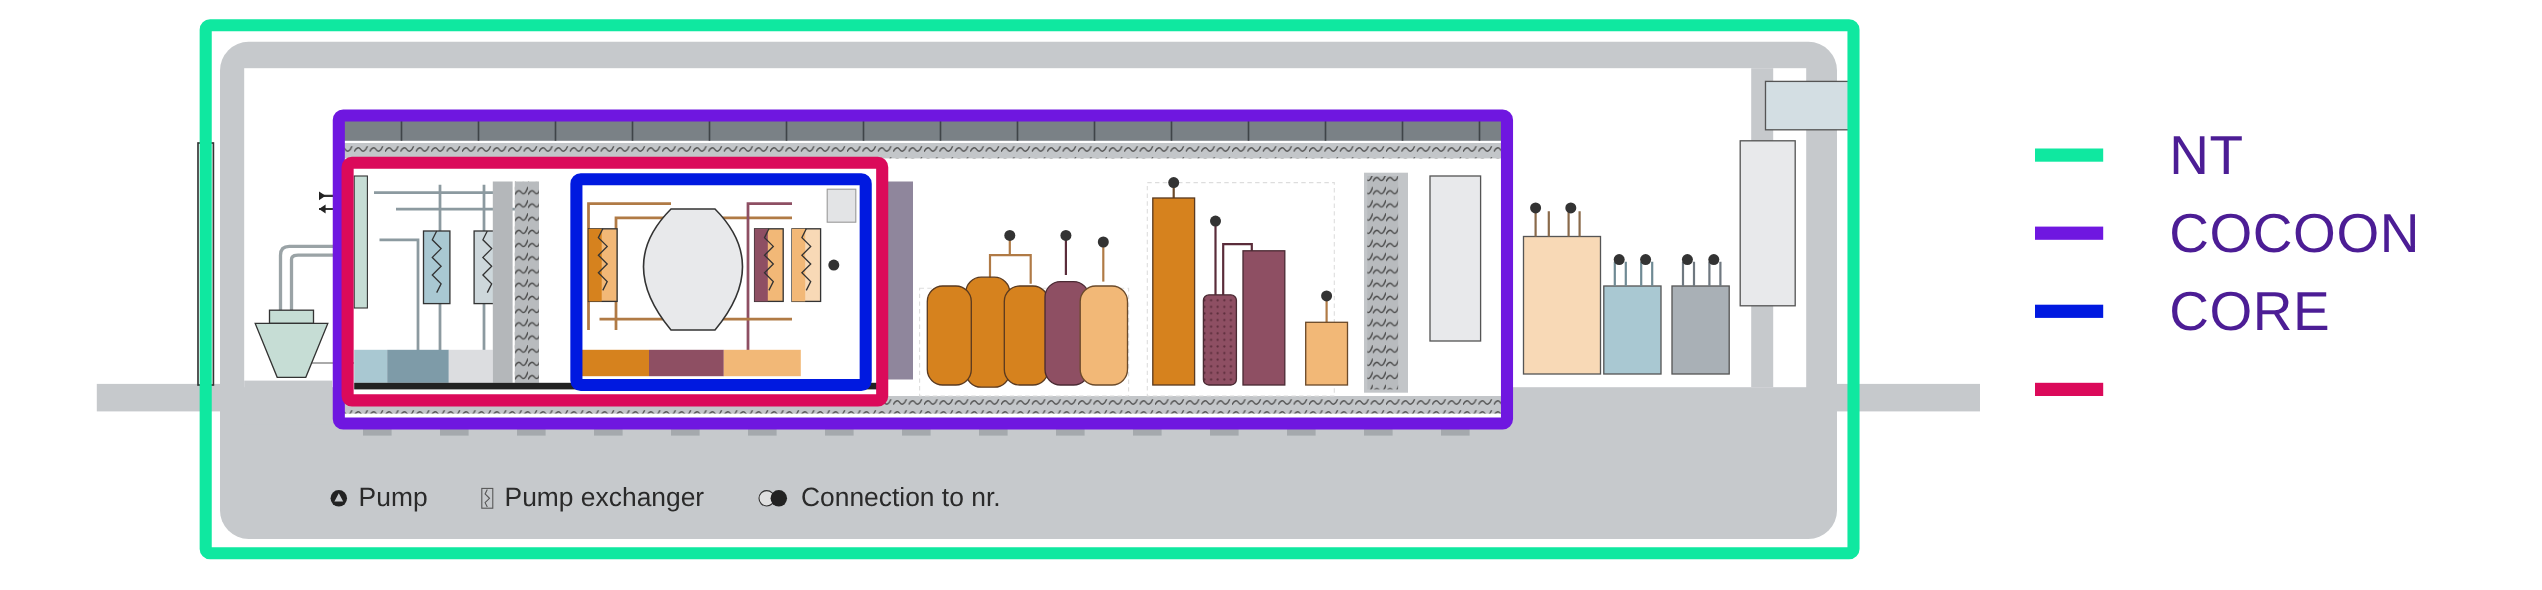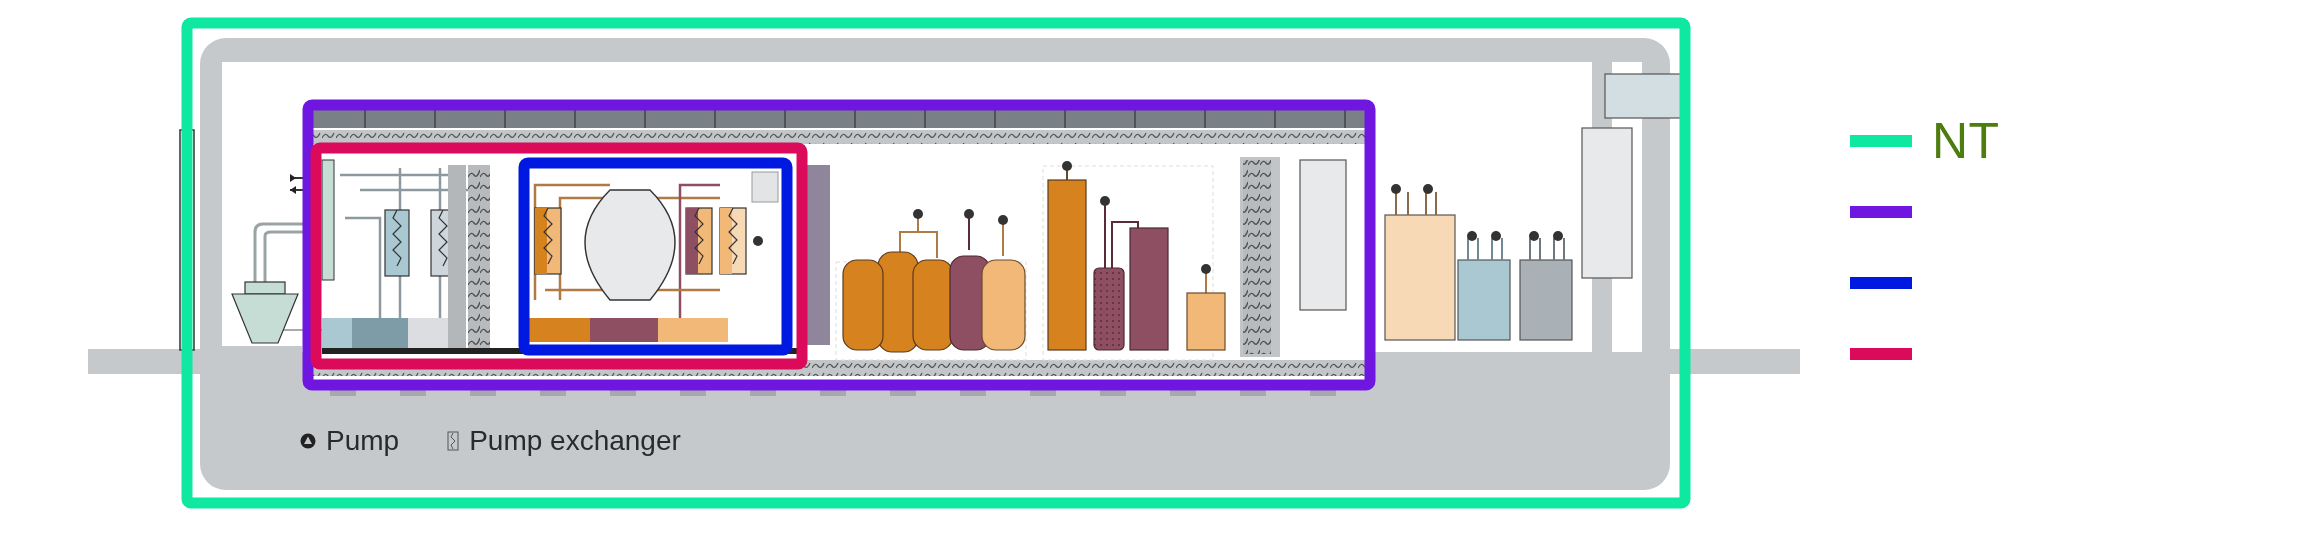--- a/index.html
+++ b/index.html
@@ -1,22 +1,22 @@
 <!DOCTYPE html>
 <html><head>
 <meta charset="utf-8">
 <style>
   html,body{margin:0;padding:0;background:#ffffff;}
   body{width:2311px;height:536px;position:relative;overflow:hidden;font-family:"Liberation Sans",sans-serif;}
   #diagram{position:absolute;left:0;top:0;width:1820px;height:536px;}
   .legend{position:absolute;left:1850px;top:105px;}
   .legend-row{display:flex;align-items:center;height:71px;}
   .legend-swatch{width:62px;height:12px;margin-right:20px;}
-  .legend-label{font-size:50px;color:#4d7c0f;letter-spacing:0.5px;line-height:1;}
-  .key{position:absolute;top:426px;height:30px;display:flex;align-items:center;font-size:28px;color:#2a2a2a;}
+  .legend-label{font-size:50px;color:#4c1d95;letter-spacing:0.5px;line-height:1;margin-left:40px;}
+  .key{position:absolute;top:438px;height:30px;display:flex;align-items:center;font-size:24px;color:#2a2a2a;}
   .key-item{display:flex;align-items:center;margin-right:48px;}
   .key-icon{margin-right:10px;display:inline-flex;}
 </style>
 </head>
 <body>
 
 <svg id="diagram" width="1820" height="536" viewBox="0 0 1820 536" xmlns="http://www.w3.org/2000/svg">
   <defs>
     <pattern id="hatch" width="14" height="10" patternUnits="userSpaceOnUse">
       <rect width="14" height="10" fill="#c3c6c9"></rect>
@@ -201,29 +201,40 @@
   </div>
   <div class="key-item">
     <span class="key-icon">
       <svg width="12" height="20">
           <rect x="1" y="1" width="10" height="18" fill="none" stroke="#555" stroke-width="1"></rect>
           <path d="M6 2 l-2 4 l4 4 l-4 4 l2 4" stroke="#555" fill="none"></path>
         </svg>
     </span>
     <span>Pump exchanger</span>
   </div>
+  <div class="key-item">
+    <span class="key-icon">
+      <svg width="30" height="18">
+          <circle cx="9" cy="9" r="7" fill="#e0e0e0" stroke="#333" stroke-width="1"></circle>
+          <circle cx="20" cy="9" r="7.5" fill="#222"></circle>
+        </svg>
+    </span>
+    <span>Connection to nr.</span>
+  </div>
 </div>
 
 <div class="legend">
   <div class="legend-row">
     <span class="legend-swatch" style="background:#0fe8a0;"></span>
     <span class="legend-label">NT</span>
   </div>
   <div class="legend-row">
     <span class="legend-swatch" style="background:#6f17e0;"></span>
+    <span class="legend-label">COCOON</span>
   </div>
   <div class="legend-row">
     <span class="legend-swatch" style="background:#0019e0;"></span>
+    <span class="legend-label">CORE</span>
   </div>
   <div class="legend-row">
     <span class="legend-swatch" style="background:#db0a5a;"></span>
   </div>
 </div>
 
 </body></html>

